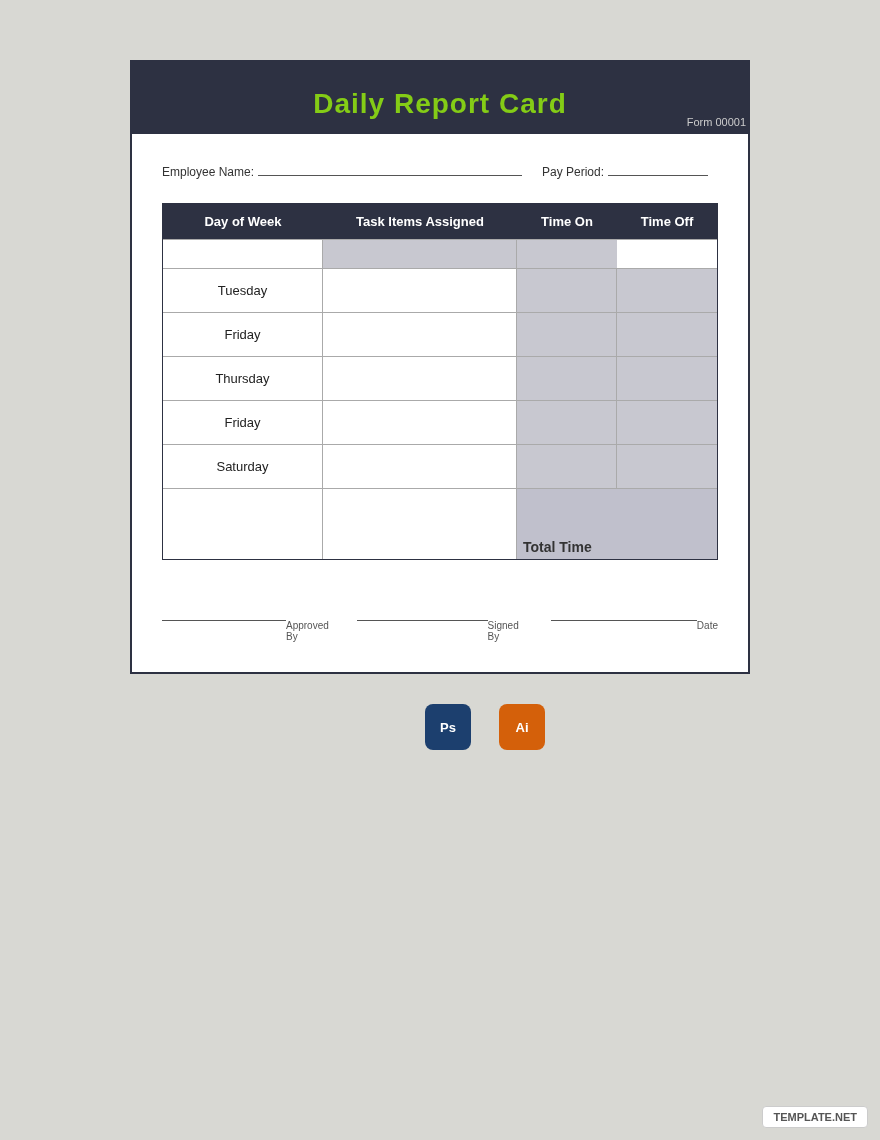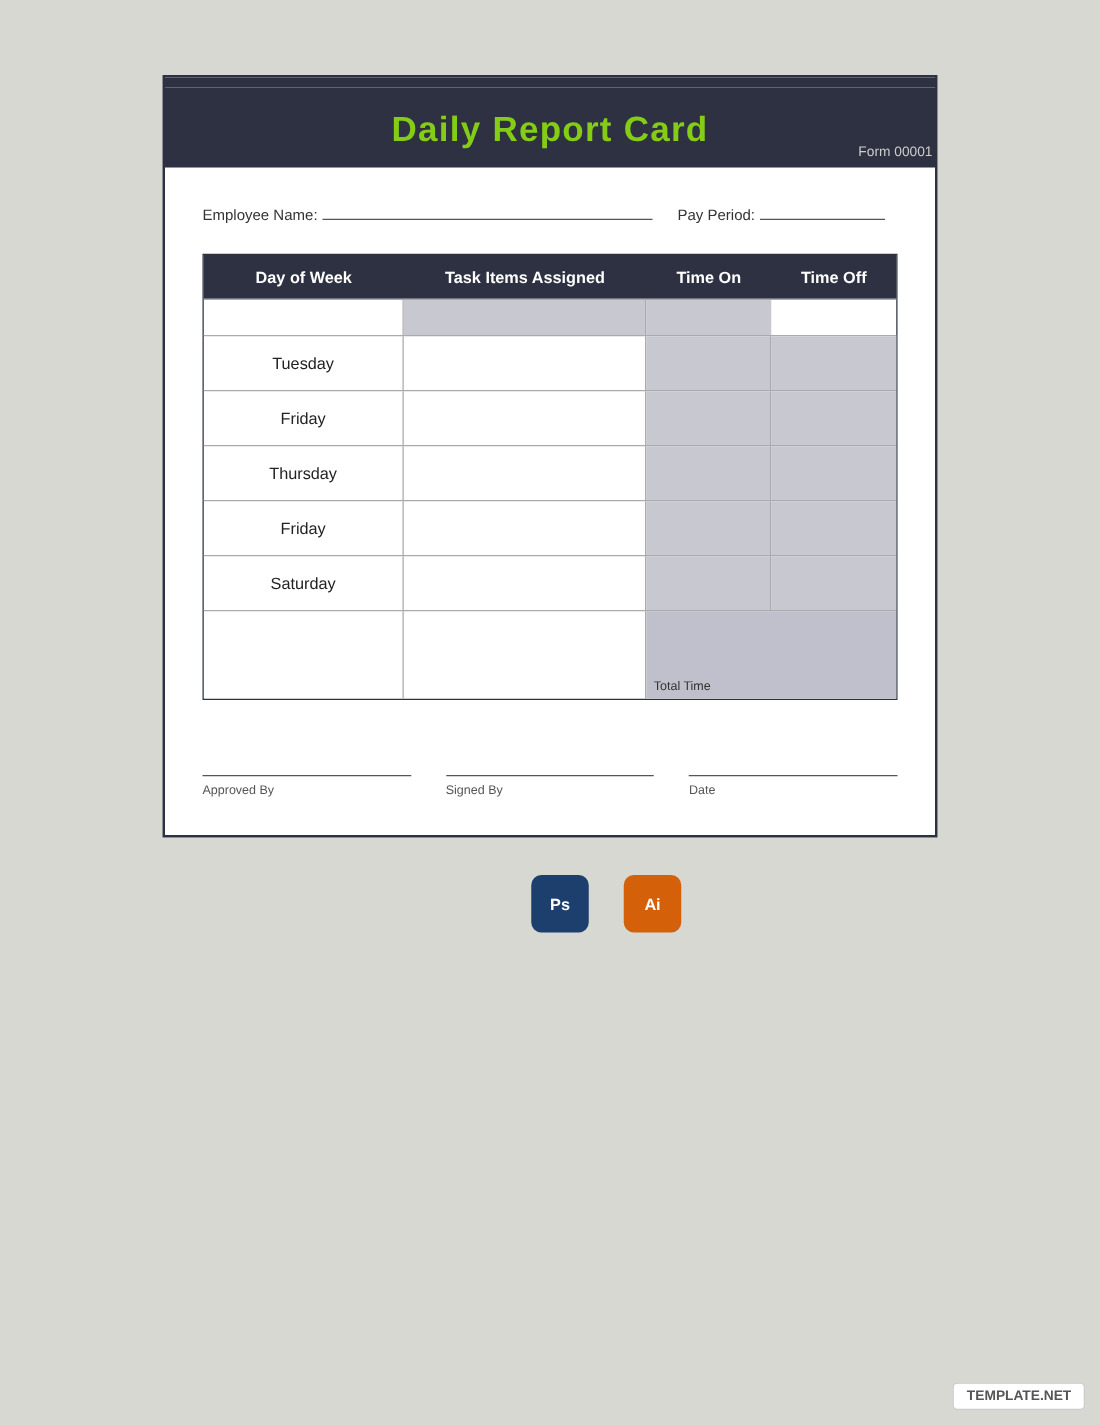--- a/index.html
+++ b/index.html
@@ -165,34 +165,35 @@
       background: #c0c0cc;
       height: 70px;
       position: relative;
       display: flex;
       flex-direction: column;
       justify-content: flex-end;
       padding: 4px 6px;
     }
 
     .total-time-label {
-      font-size: 10px;
+      font-size: 14px;
       color: #333;
+      font-weight: bold;
     }
 
     .signatures-section {
       display: flex;
       justify-content: space-between;
       margin-top: 40px;
       padding-top: 20px;
     }
 
     .signature-item {
       display: flex;
-      flex-direction: column;
+      flex-direction: row;
       align-items: flex-start;
       width: 30%;
     }
 
     .signature-line {
       border-top: 1px solid #555;
       width: 100%;
       margin-bottom: 6px;
     }
 

